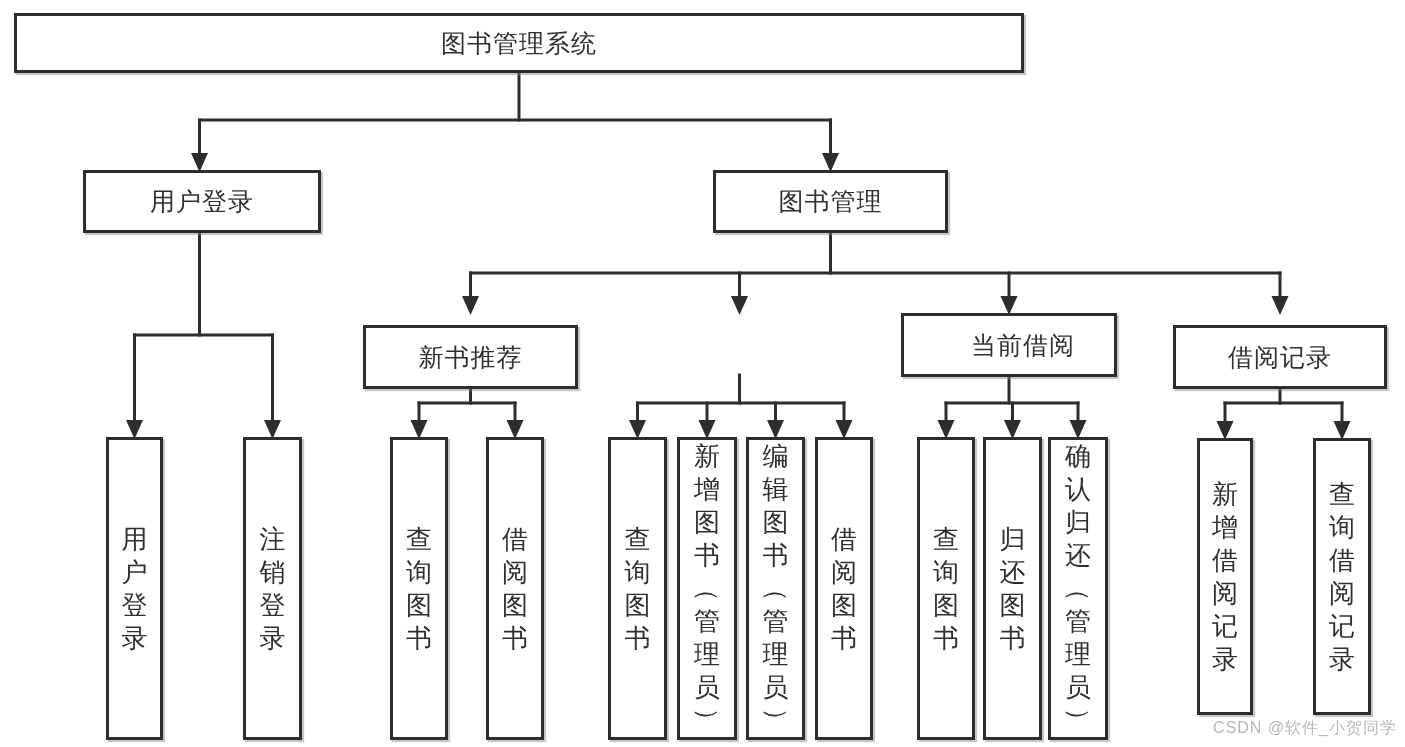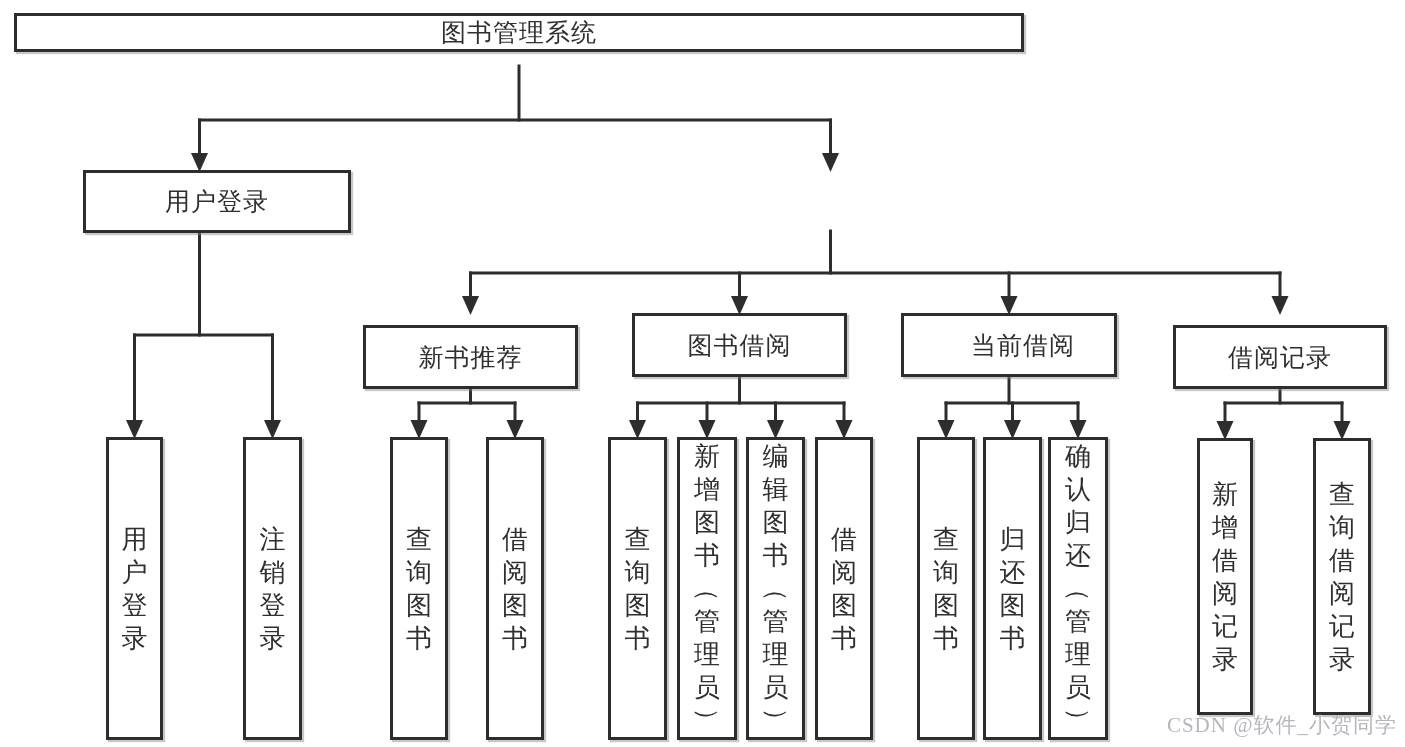--- a/index.html
+++ b/index.html
@@ -45,27 +45,26 @@
     color:#2f2f2f;
     text-align:center;
   }
   .vlabel .ch.rot{
     transform:rotate(90deg);
   }
   .watermark{
     position:absolute;
     right:8px;
     bottom:8px;
-    font-size:21px;
+    font-size:16px;
     color:#b3b6bb;
     letter-spacing:1px;
     white-space:nowrap;
     z-index:6;
     text-shadow:1px 1px 1px #ffffff;
-    font-family:Liberation Serif, serif;
   }
 </style>
 </head>
 <body>
 
 <div class="canvas">
   <svg class="edges" viewBox="0 0 1405 747" xmlns="http://www.w3.org/2000/svg">
       <path d="M 519 66 L 519 120" stroke="#2d2d2d" stroke-width="3" stroke-linecap="square" fill="none"></path>
       <path d="M 199.5 120 L 830.5 120" stroke="#2d2d2d" stroke-width="3" stroke-linecap="square" fill="none"></path>
       <path d="M 199.5 120 L 199.5 156" stroke="#2d2d2d" stroke-width="3" stroke-linecap="square" fill="none"></path>
@@ -113,63 +112,63 @@
       <path d="M 1280 273 L 1280 299" stroke="#2d2d2d" stroke-width="3" stroke-linecap="square" fill="none"></path>
       <path d="M 1271.5 296 L 1288.5 296 L 1280 315 Z" fill="#2d2d2d"></path>
       <path d="M 1280 375 L 1280 403" stroke="#2d2d2d" stroke-width="3" stroke-linecap="square" fill="none"></path>
       <path d="M 1225 403 L 1342 403" stroke="#2d2d2d" stroke-width="3" stroke-linecap="square" fill="none"></path>
       <path d="M 1225 403 L 1225 424" stroke="#2d2d2d" stroke-width="3" stroke-linecap="square" fill="none"></path>
       <path d="M 1216.5 421 L 1233.5 421 L 1225 440 Z" fill="#2d2d2d"></path>
       <path d="M 1342 403 L 1342 424" stroke="#2d2d2d" stroke-width="3" stroke-linecap="square" fill="none"></path>
       <path d="M 1333.5 421 L 1350.5 421 L 1342 440 Z" fill="#2d2d2d"></path>
     </svg>
   <div class="watermark">CSDN @软件_小贺同学</div>
-<div class="node" style="left: 14px; top: 13px; width: 1010px; height: 39px;">
+<div class="node" style="left: 14px; top: 13px; width: 1010px; height: 60px;">
       <div class="hlabel">图书管理系统</div>
     </div>
-    <div class="node" style="left: 83px; top: 170px; width: 268px; height: 63px;">
+    <div class="node" style="left: 83px; top: 170px; width: 238px; height: 63px;">
       <div class="hlabel">用户登录</div>
     </div>
     <div class="node" style="left: 106px; top: 437px; width: 57px; height: 303px;">
       <div class="vlabel">
         <span class="ch">用</span>
         <span class="ch">户</span>
         <span class="ch">登</span>
         <span class="ch">录</span>
       </div>
     </div>
     <div class="node" style="left: 243px; top: 437px; width: 59px; height: 303px;">
       <div class="vlabel">
         <span class="ch">注</span>
         <span class="ch">销</span>
         <span class="ch">登</span>
         <span class="ch">录</span>
       </div>
     </div>
+    <div class="node" style="left: 713px; top: 170px; width: 235px; height: 63px;">
+      <div class="hlabel">图书管理</div>
+    </div>
     <div class="node" style="left: 363px; top: 325px; width: 215px; height: 64px;">
       <div class="hlabel">新书推荐</div>
     </div>
     <div class="node" style="left: 390px; top: 437px; width: 58px; height: 303px;">
       <div class="vlabel">
         <span class="ch">查</span>
         <span class="ch">询</span>
         <span class="ch">图</span>
         <span class="ch">书</span>
       </div>
     </div>
     <div class="node" style="left: 486px; top: 437px; width: 58px; height: 303px;">
       <div class="vlabel">
         <span class="ch">借</span>
         <span class="ch">阅</span>
         <span class="ch">图</span>
         <span class="ch">书</span>
       </div>
-    </div>
-    <div class="node" style="left: 632px; top: 313px; width: 215px; height: 64px;">
-      <div class="hlabel">图书借阅</div>
     </div>
     <div class="node" style="left: 608px; top: 437px; width: 59px; height: 303px;">
       <div class="vlabel">
         <span class="ch">查</span>
         <span class="ch">询</span>
         <span class="ch">图</span>
         <span class="ch">书</span>
       </div>
     </div>
     <div class="node" style="left: 677px; top: 437px; width: 60px; height: 303px;">

